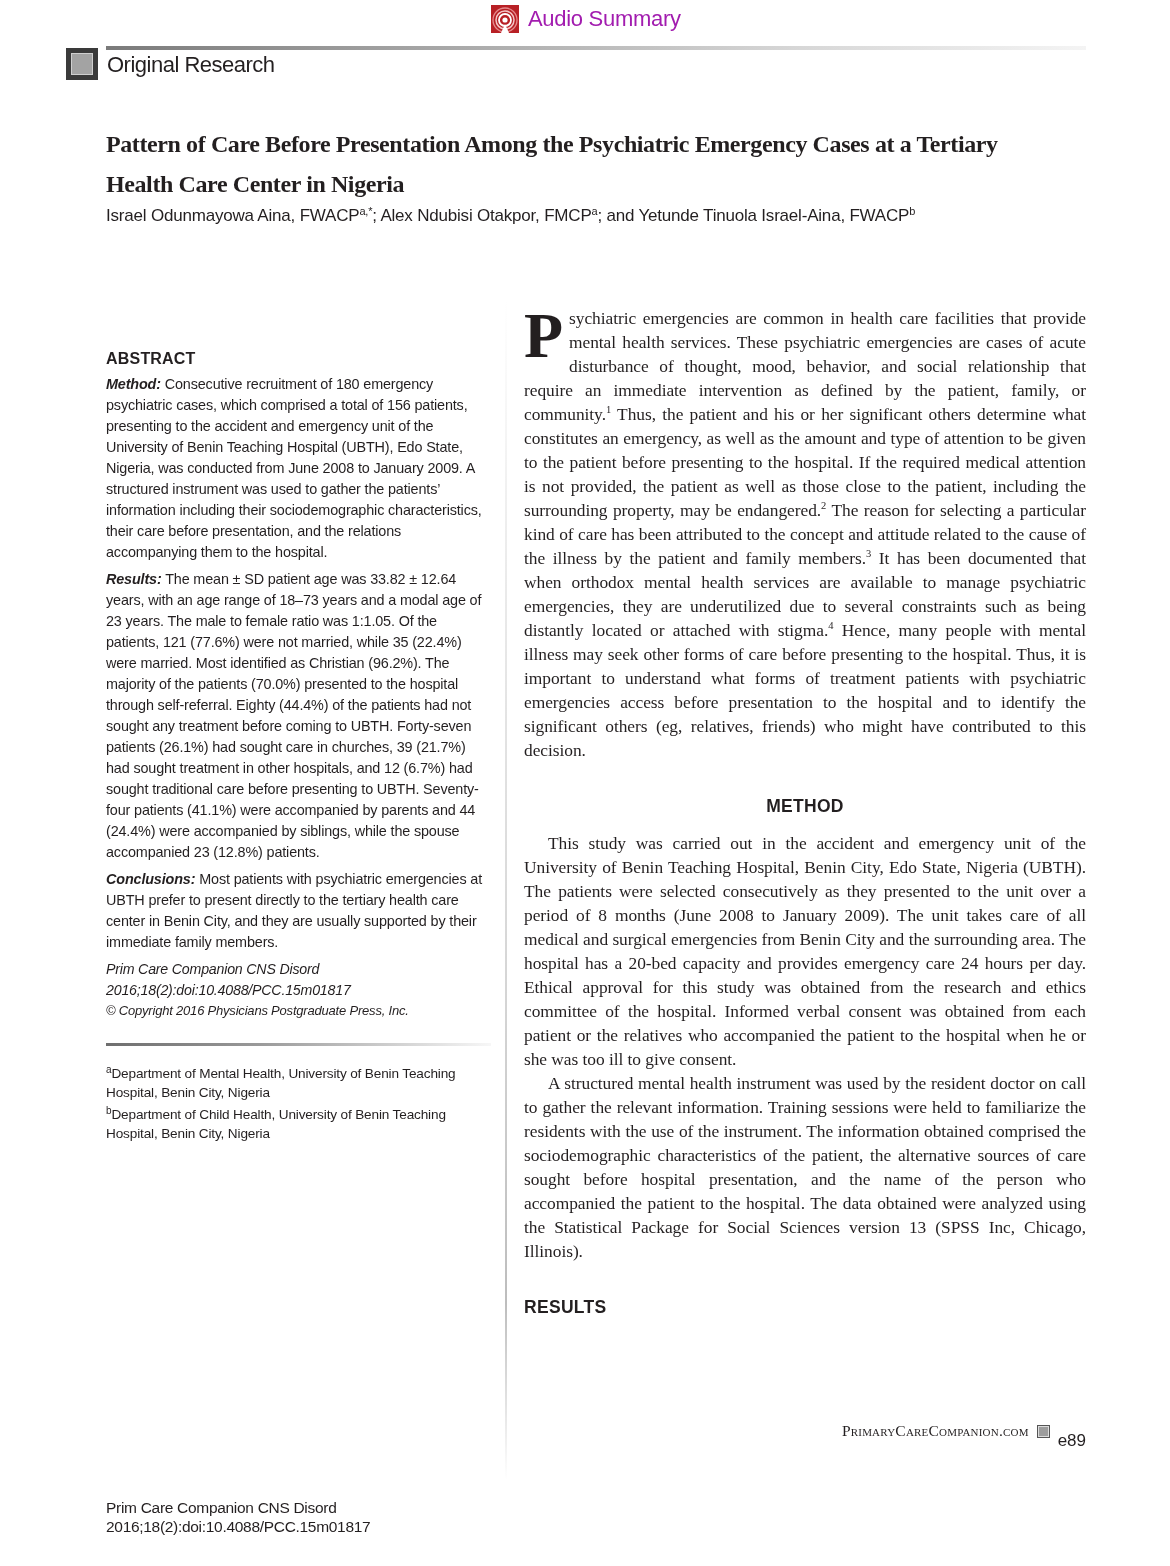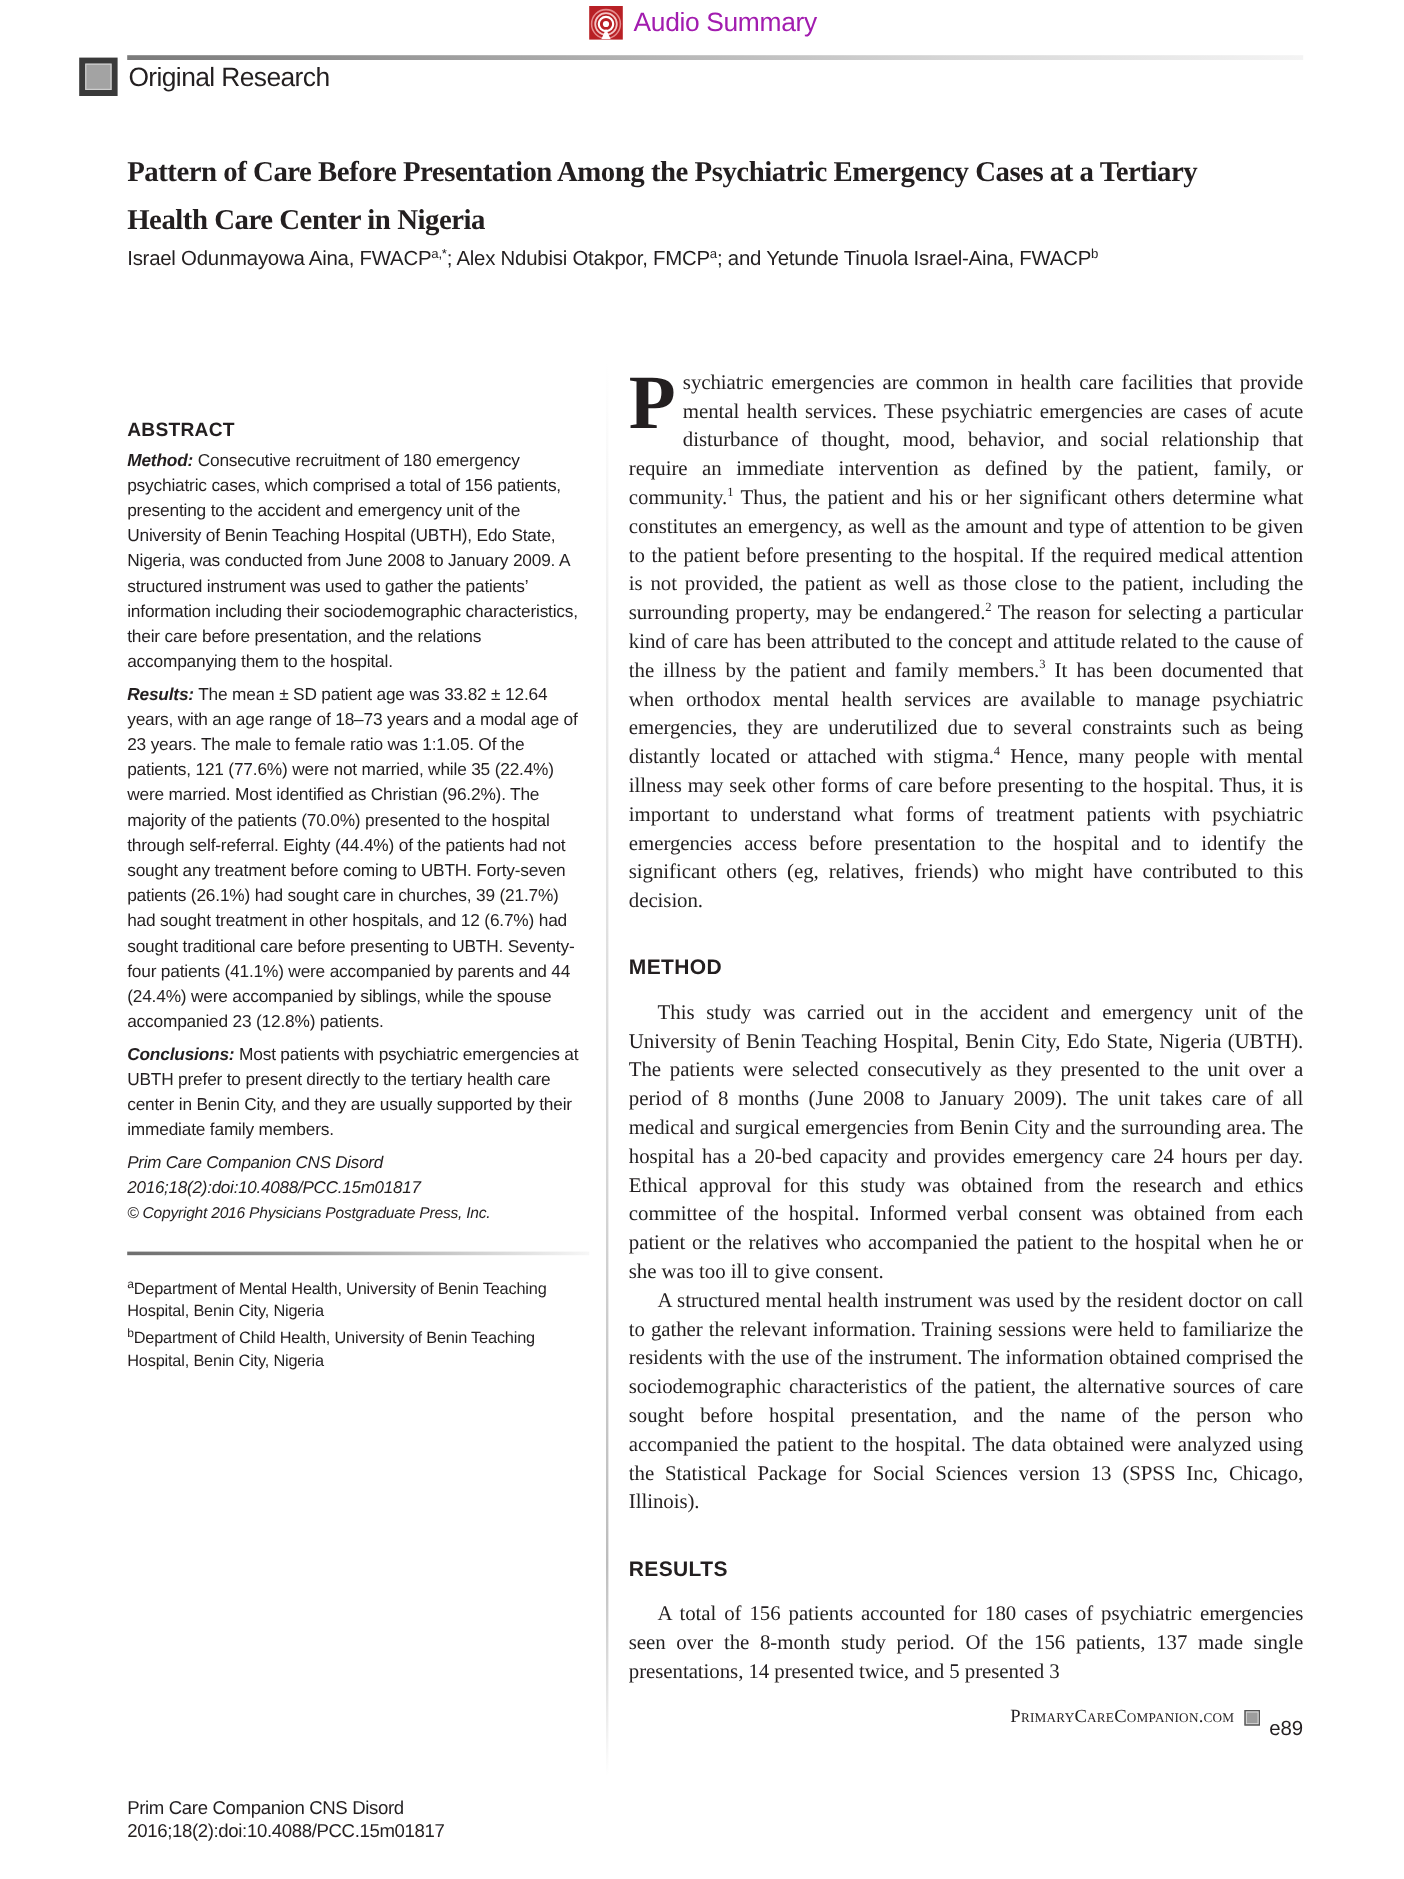--- a/index.html
+++ b/index.html
@@ -95,26 +95,25 @@
   <div class="hr-left"></div>
   <p class="aff"><sup>a</sup><span>Department of Mental Health, University of Benin Teaching Hospital, Benin City, Nigeria</span></p>
   <p class="aff"><sup>b</sup><span>Department of Child Health, University of Benin Teaching Hospital, Benin City, Nigeria</span></p>
 </div>
 
 <div class="col-divider"></div>
 
 <div class="right serif">
   <p class="body-p"><span class="dropcap">P</span><span>sychiatric emergencies are common in health care facilities that provide mental health services. These psychiatric emergencies are cases of acute disturbance of thought, mood, behavior, and social relationship that require an immediate intervention as defined by the patient, family, or community.</span><sup>1</sup><span> Thus, the patient and his or her significant others determine what constitutes an emergency, as well as the amount and type of attention to be given to the patient before presenting to the hospital. If the required medical attention is not provided, the patient as well as those close to the patient, including the surrounding property, may be endangered.</span><sup>2</sup><span> The reason for selecting a particular kind of care has been attributed to the concept and attitude related to the cause of the illness by the patient and family members.</span><sup>3</sup><span> It has been documented that when orthodox mental health services are available to manage psychiatric emergencies, they are underutilized due to several constraints such as being distantly located or attached with stigma.</span><sup>4</sup><span> Hence, many people with mental illness may seek other forms of care before presenting to the hospital. Thus, it is important to understand what forms of treatment patients with psychiatric emergencies access before presentation to the hospital and to identify the significant others (eg, relatives, friends) who might have contributed to this decision.</span></p>
 
-  <h3 class="sec-head sans" style="margin-top:34px; margin-bottom:14px;">METHOD</h3>
+  <h3 class="sec-head sans" style="margin-top:34px; margin-bottom:14px;text-align:center;">METHOD</h3>
   <p class="body-p indent">This study was carried out in the accident and emergency unit of the University of Benin Teaching Hospital, Benin City, Edo State, Nigeria (UBTH). The patients were selected consecutively as they presented to the unit over a period of 8 months (June 2008 to January 2009). The unit takes care of all medical and surgical emergencies from Benin City and the surrounding area. The hospital has a 20-bed capacity and provides emergency care 24 hours per day. Ethical approval for this study was obtained from the research and ethics committee of the hospital. Informed verbal consent was obtained from each patient or the relatives who accompanied the patient to the hospital when he or she was too ill to give consent.</p>
   <p class="body-p indent">A structured mental health instrument was used by the resident doctor on call to gather the relevant information. Training sessions were held to familiarize the residents with the use of the instrument. The information obtained comprised the sociodemographic characteristics of the patient, the alternative sources of care sought before hospital presentation, and the name of the person who accompanied the patient to the hospital. The data obtained were analyzed using the Statistical Package for Social Sciences version 13 (SPSS Inc, Chicago, Illinois).</p>
 
   <h3 class="sec-head sans" style="margin-top:34px; margin-bottom:14px;">RESULTS</h3>
-  <p class="body-p indent">A total of 156 patients accounted for 180 cases of psychiatric emergencies seen over the 8-month study period. Of the 156 patients, 137 made single presentations, 14 presented twice, and 5 presented 3</p>
 </div>
 
 <div class="foot-left sans">
   <div>Prim Care Companion CNS Disord</div>
   <div>2016;18(2):doi:10.4088/PCC.15m01817</div>
 </div>
 <div class="foot-right">
   <span class="foot-site serif">PrimaryCareCompanion.com</span>
   <span class="foot-square"></span>
   <span class="foot-page sans">e89</span>

